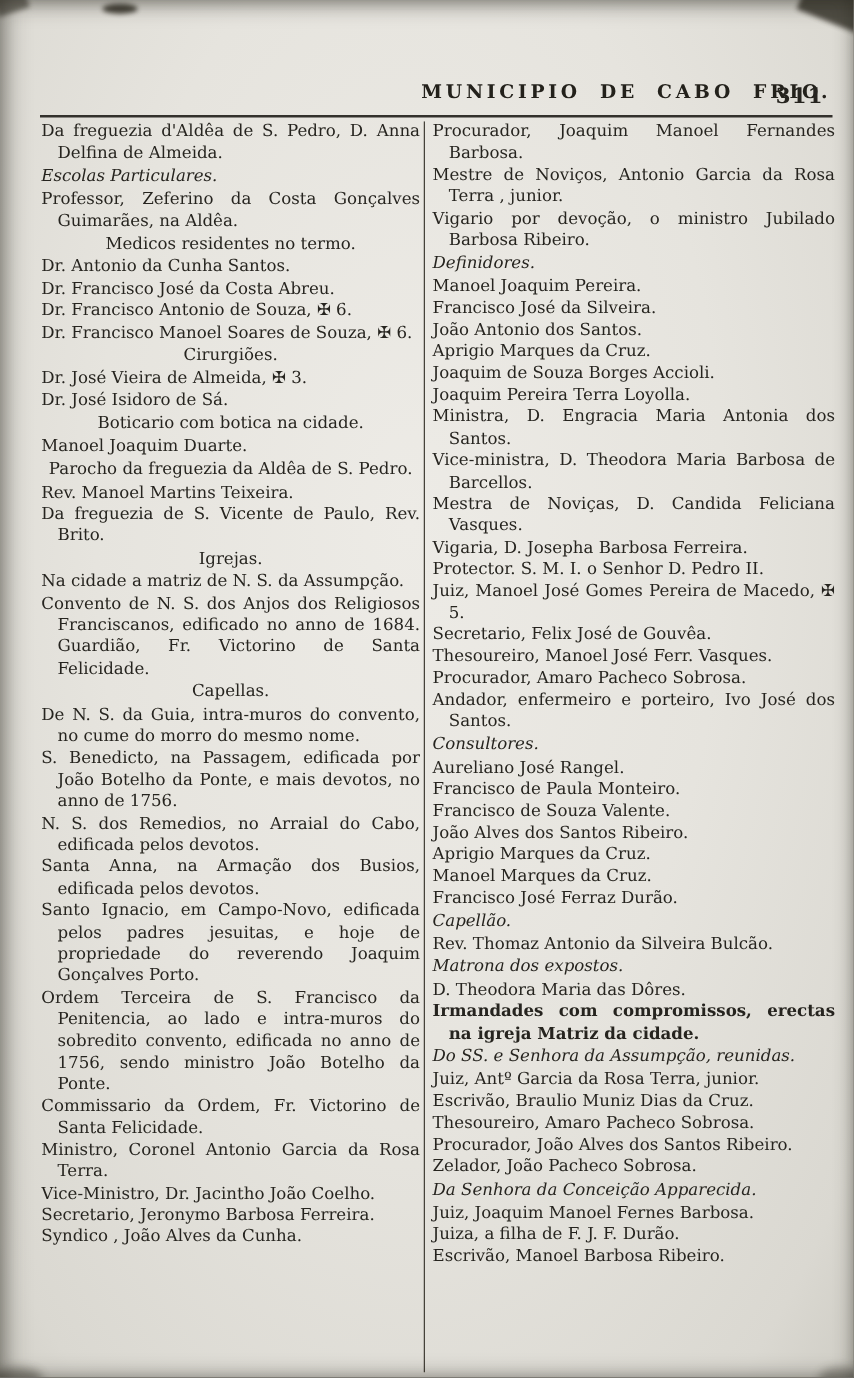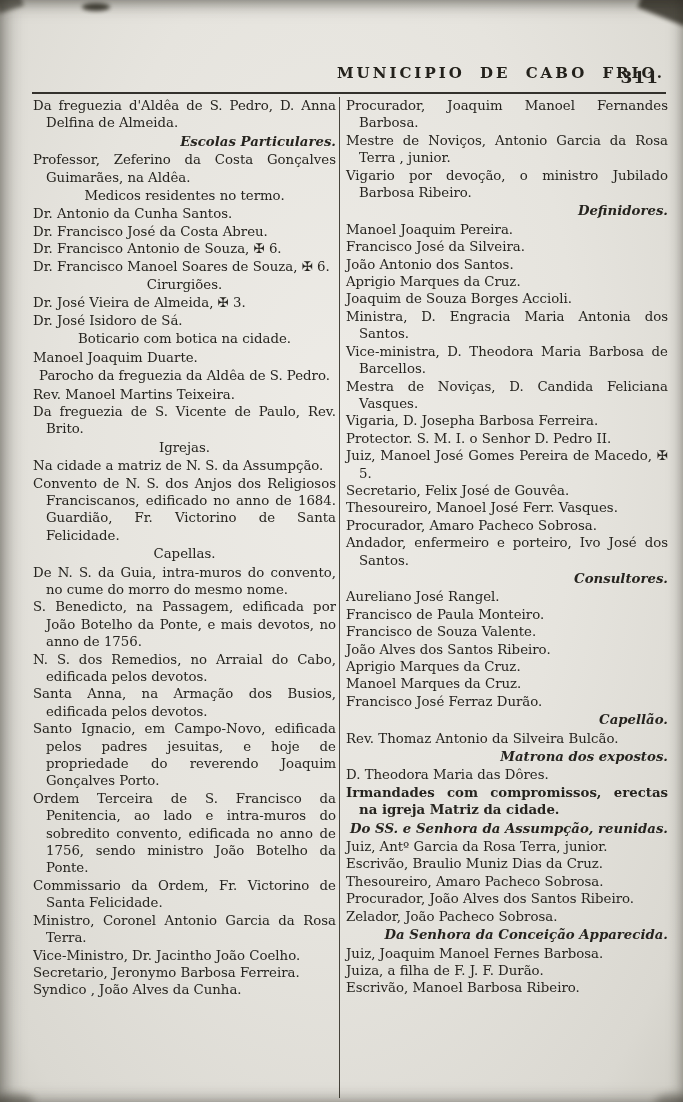--- a/index.html
+++ b/index.html
@@ -38,21 +38,21 @@
     display:flex;overflow:hidden;
   }
   .column{overflow:hidden;}
   .col-left{width:303px;flex:0 0 303px;}
   .col-divider{width:1px;background:#45423a;margin:0 2px 0 3px;flex:0 0 1px;}
   .col-right{flex:1;padding-left:4px;}
 
   .blk{margin:0;font-size:13.3px;line-height:17.4px;}
   .entry{padding-left:13px;text-indent:-13px;text-align:justify;}
   .entry-bold{padding-left:13px;text-indent:-13px;text-align:justify;font-weight:bold;}
-  .heading-italic{text-align:right;font-style:italic;margin:1px 0;font-weight:bold;}
+  .heading-italic{text-align:left;font-style:italic;margin:1px 0;}
   .heading-bold{text-align:center;font-weight:normal;margin:1px 0;}
 </style>
 </head>
 <body>
 
 <div class="scan">
   <div class="artifact a1"></div>
   <div class="artifact a2"></div>
   <div class="artifact a3"></div>
   <div class="artifact a4"></div>
@@ -102,20 +102,21 @@
     <section class="column col-right">
         <p class="blk entry">Procurador, Joaquim Manoel Fernandes Barbosa.</p>
         <p class="blk entry">Mestre de Noviços, Antonio Garcia da Rosa Terra , junior.</p>
         <p class="blk entry">Vigario por devoção, o ministro Jubilado Barbosa Ribeiro.</p>
         <p class="blk heading-italic">Definidores.</p>
         <p class="blk entry">Manoel Joaquim Pereira.</p>
         <p class="blk entry">Francisco José da Silveira.</p>
         <p class="blk entry">João Antonio dos Santos.</p>
         <p class="blk entry">Aprigio Marques da Cruz.</p>
         <p class="blk entry">Joaquim de Souza Borges Accioli.</p>
+        <p class="blk entry">Joaquim Pereira Terra Loyolla.</p>
         <p class="blk entry">Ministra, D. Engracia Maria Antonia dos Santos.</p>
         <p class="blk entry">Vice-ministra, D. Theodora Maria Barbosa de Barcellos.</p>
         <p class="blk entry">Mestra de Noviças, D. Candida Feliciana Vasques.</p>
         <p class="blk entry">Vigaria, D. Josepha Barbosa Ferreira.</p>
         <p class="blk entry">Protector. S. M. I. o Senhor D. Pedro II.</p>
         <p class="blk entry">Juiz, Manoel José Gomes Pereira de Macedo, ✠ 5.</p>
         <p class="blk entry">Secretario, Felix José de Gouvêa.</p>
         <p class="blk entry">Thesoureiro, Manoel José Ferr. Vasques.</p>
         <p class="blk entry">Procurador, Amaro Pacheco Sobrosa.</p>
         <p class="blk entry">Andador, enfermeiro e porteiro, Ivo José dos Santos.</p>

